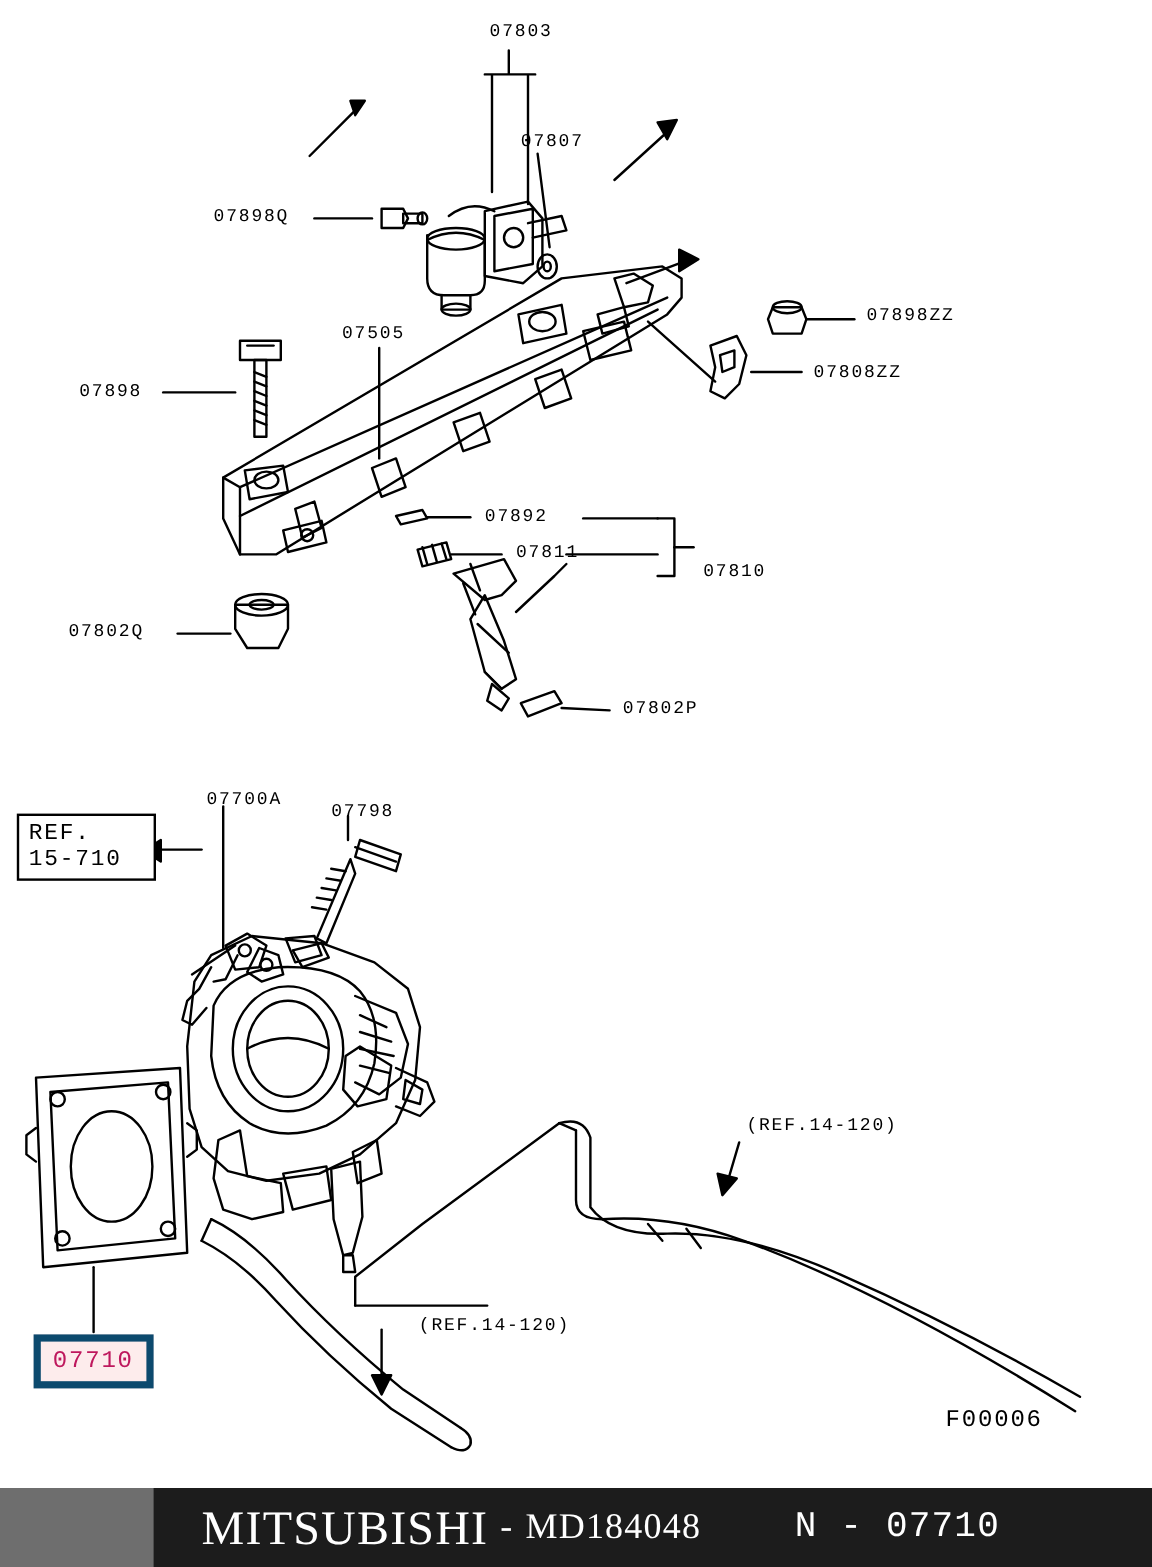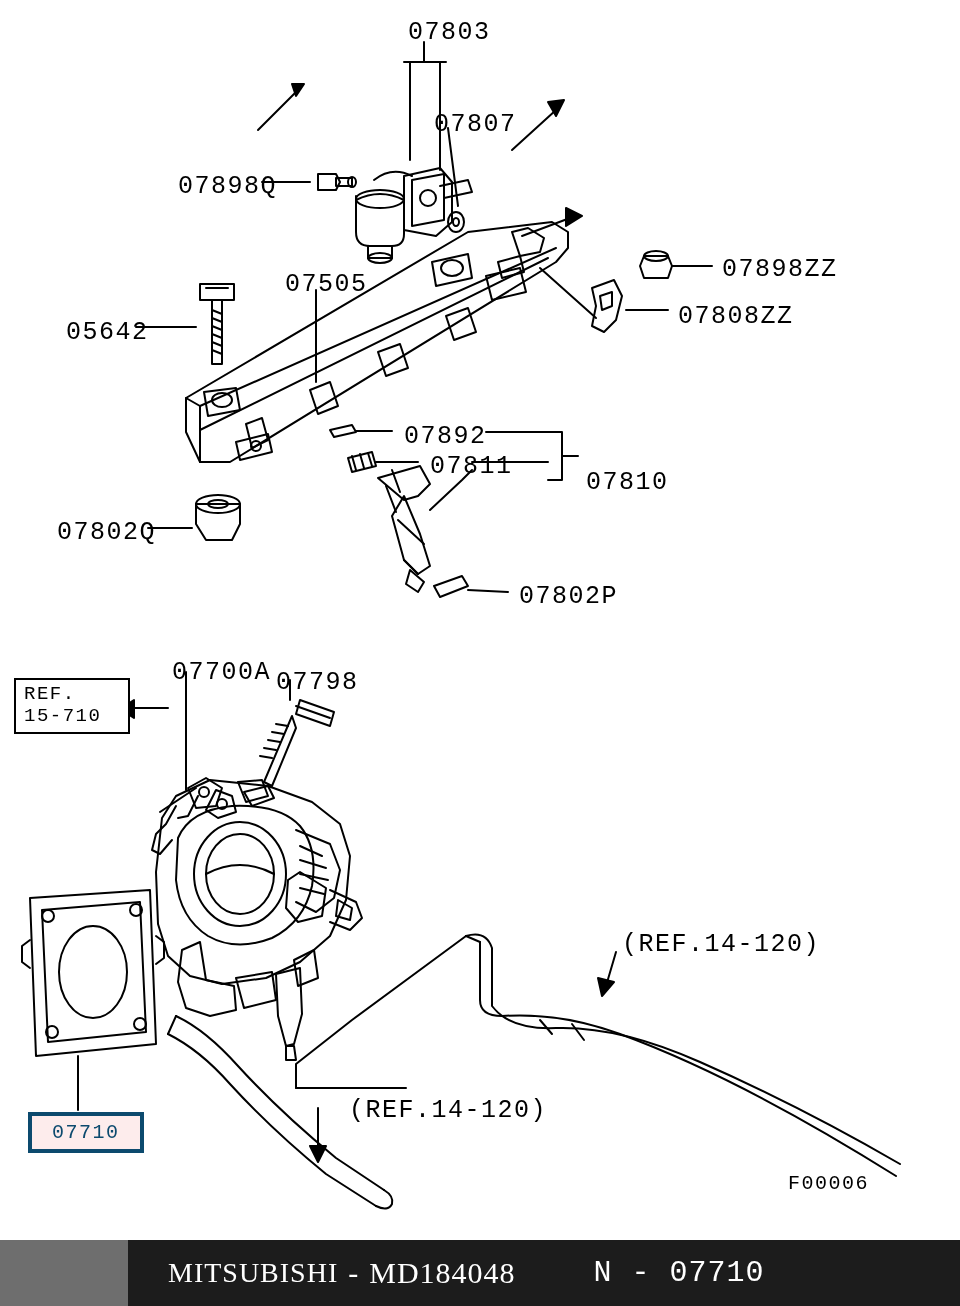--- a/index.html
+++ b/index.html
@@ -16,21 +16,21 @@
   }
   #diagram {
     position: absolute;
     left: 0; top: 0;
     width: 960px;
     height: 1240px;
   }
   .lbl {
     position: absolute;
     font-family: "Liberation Mono", monospace;
-    font-size: 25px;
+    font-size: 15px;
     letter-spacing: 1.5px;
     color: #000000;
     white-space: nowrap;
   }
   .refbox {
     position: absolute;
     border: 2px solid #000;
     background: #fff;
     font-family: "Liberation Mono", monospace;
     font-size: 19px;
@@ -48,27 +48,27 @@
     text-align: center;
     border: 2px solid #000;
     border-radius: 50%;
     font-size: 14px;
     letter-spacing: 0;
     vertical-align: middle;
     margin-left: 3px;
   }
   .hl-box {
     position: absolute;
-    border: 4px solid #0c4a6e;
+    border: 6px solid #0c4a6e;
     background: #fdecec;
-    padding: 5px 20px;
+    padding: 5px 10px;
     font-family: "Liberation Mono", monospace;
     font-size: 20px;
     letter-spacing: 1.5px;
-    color: #0c4a6e;
+    color: #be185d;
     white-space: nowrap;
   }
   .footer {
     position: absolute;
     left: 0;
     top: 1240px;
     width: 960px;
     height: 66px;
     background: #6e6e6e;
   }
@@ -78,21 +78,21 @@
     top: 0;
     width: 832px;
     height: 66px;
     background: #1c1c1c;
     color: #ffffff;
     display: flex;
     align-items: center;
   }
   .footer-brand {
     font-family: "Liberation Serif", serif;
-    font-size: 28px;
+    font-size: 40px;
     letter-spacing: 1px;
     margin-left: 40px;
   }
   .footer-part {
     font-family: "Liberation Serif", serif;
     font-size: 30px;
     letter-spacing: 1px;
     margin-left: 10px;
   }
   .footer-right {
@@ -296,21 +296,21 @@
 
     </g>
   </svg>
 
   <div class="lbl" style="left:408px;top:18px;">07803</div>
   <div class="lbl" style="left:434px;top:110px;">07807</div>
   <div class="lbl" style="left:178px;top:172px;">07898Q</div>
   <div class="lbl" style="left:285px;top:270px;">07505</div>
   <div class="lbl" style="left:722px;top:255px;">07898ZZ</div>
   <div class="lbl" style="left:678px;top:302px;">07808ZZ</div>
-  <div class="lbl" style="left:66px;top:318px;">05642</div>
+  <div class="lbl" style="left:66px;top:318px;">07898</div>
   <div class="lbl" style="left:404px;top:422px;">07892</div>
   <div class="lbl" style="left:430px;top:452px;">07811</div>
   <div class="lbl" style="left:586px;top:468px;">07810</div>
   <div class="lbl" style="left:57px;top:518px;">07802Q</div>
   <div class="lbl" style="left:519px;top:582px;">07802P</div>
   <div class="lbl" style="left:152px;top:658px;margin-left:20px;">07700A</div>
   <div class="lbl" style="left:276px;top:668px;text-align:right;">07798</div>
 
 
 

